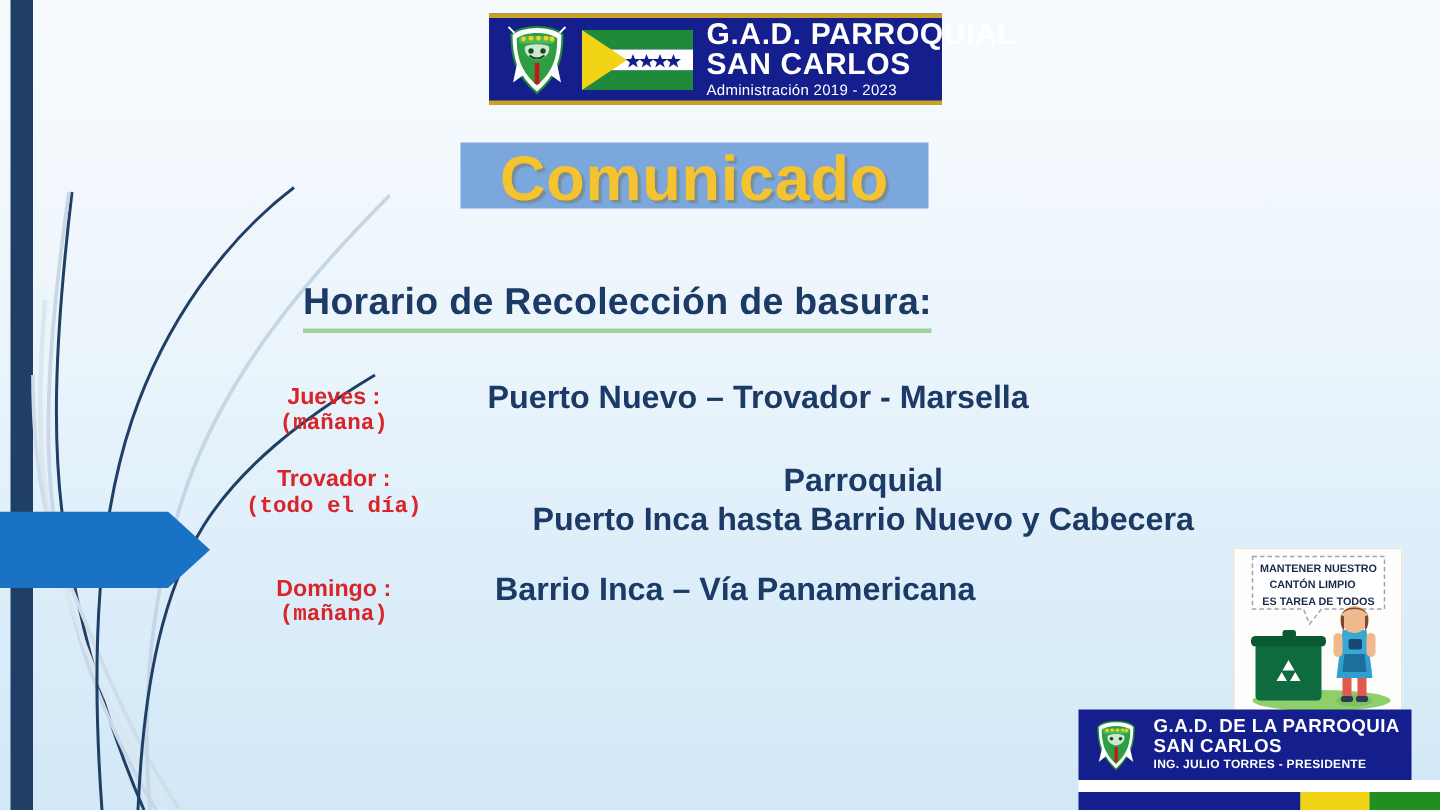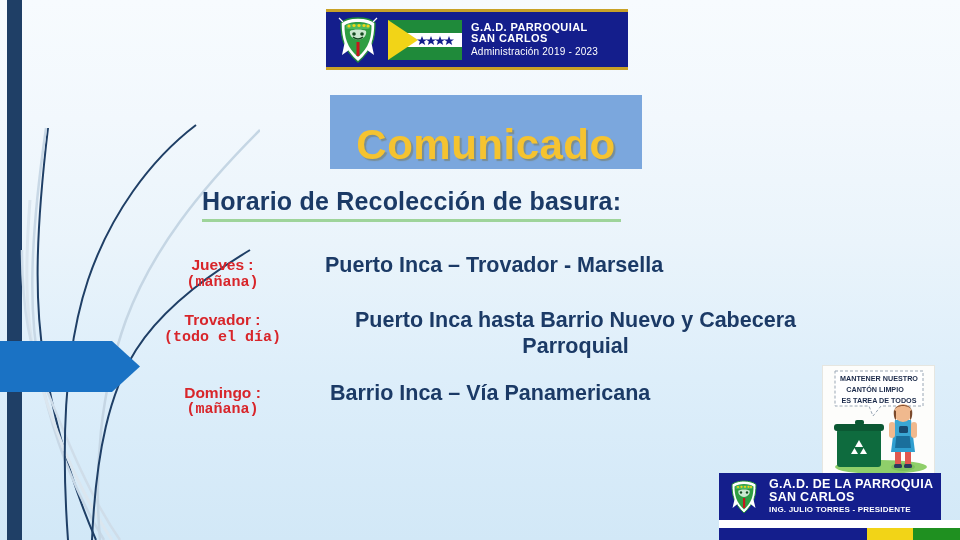--- a/index.html
+++ b/index.html
@@ -72,43 +72,43 @@
     flex: 0 0 auto;
     margin-left: 6px;
   }
   .header-text {
     margin-left: 9px;
     color: #ffffff;
     line-height: 1.02;
   }
   .header-text .l1,
   .header-text .l2 {
-    font-size: 11px;
+    font-size: 20px;
     font-weight: bold;
     letter-spacing: 0.4px;
     white-space: nowrap;
   }
   .header-text .l3 {
     font-size: 10px;
     font-weight: normal;
     letter-spacing: 0.2px;
     margin-top: 2px;
     white-space: nowrap;
   }
 
   
   .banner {
     position: absolute;
-    left: 330px;
+    left: 307px;
     top: 95px;
     width: 312px;
-    height: 74px;
+    height: 44px;
     background: #7ba7dd;
     display: flex;
-    align-items: flex-end;
+    align-items: flex-start;
     justify-content: center;
   }
   .banner-text {
     font-size: 42px;
     font-weight: bold;
     color: #f5c330;
     letter-spacing: 0.5px;
     text-shadow: 2px 2px 1px rgba(120,110,60,0.45);
   }
 
@@ -309,31 +309,31 @@
 
   <div class="subtitle">Horario de Recolección de basura:</div>
 
   <div class="schedule">
 
     <div class="row row-1">
       <div class="row-day">
         <div class="day-name">Jueves :</div>
         <div class="day-when">(mañana)</div>
       </div>
-      <div class="row-route">Puerto Inca – Trovador - Marsella</div>
+      <div class="row-route">Puerto Nuevo – Trovador - Marsella</div>
     </div>
 
     <div class="row row-2">
       <div class="row-day">
         <div class="day-name">Trovador :</div>
         <div class="day-when">(todo el día)</div>
       </div>
       <div class="row-route">
+        <div>Parroquial</div>
         <div>Puerto Inca hasta Barrio Nuevo y Cabecera</div>
-        <div>Parroquial</div>
       </div>
     </div>
 
     <div class="row row-3">
       <div class="row-day">
         <div class="day-name">Domingo :</div>
         <div class="day-when">(mañana)</div>
       </div>
       <div class="row-route">Barrio Inca – Vía Panamericana</div>
     </div>

